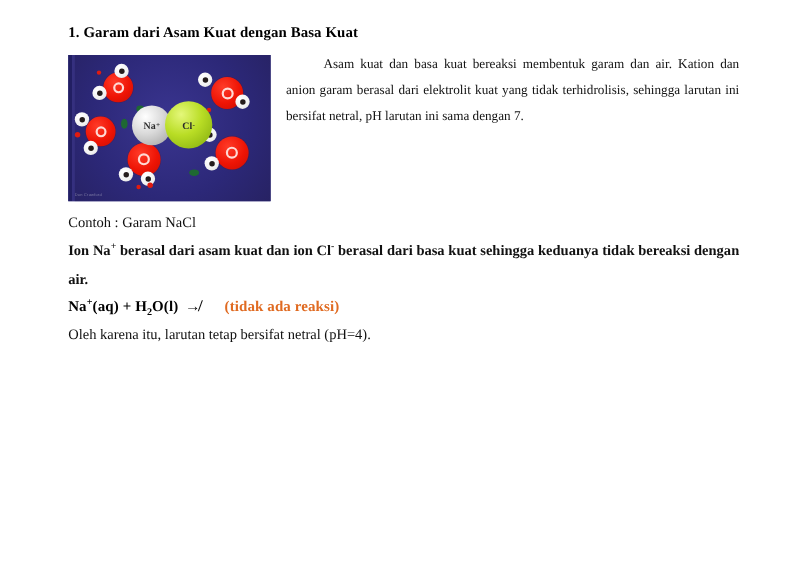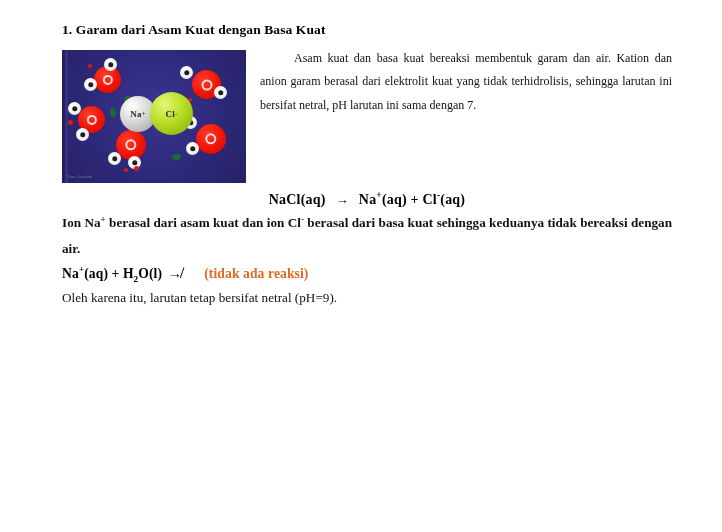--- a/index.html
+++ b/index.html
@@ -266,31 +266,29 @@
           </div>
 
           <div class="fig-watermark">Don Crawford</div>
         </div>
       </div>
 
       <p class="intro-para">Asam kuat dan basa kuat bereaksi membentuk garam dan air. Kation dan anion garam berasal dari elektrolit kuat yang tidak terhidrolisis, sehingga larutan ini bersifat netral, pH larutan ini sama dengan 7.</p>
       <div class="clearer"></div>
     </div>
 
-
-
-    <p class="eq-center">
-      <span>NaCl(aq)</span><span class="arrow-plain">→</span><span>Na</span><sup>+</sup><span>(aq)</span>&nbsp;<span>+</span>&nbsp;<span>Cl</span><sup>-</sup><span>(aq)</span>
-    </p>
+    <p class="body-line">Contoh : Garam NaCl</p>
+
+
 
     <p class="body-para sp-after">
       <span>Ion Na</span><sup>+</sup><span> berasal dari asam kuat dan ion Cl</span><sup>-</sup><span> berasal dari basa kuat sehingga keduanya tidak bereaksi dengan air.</span>
     </p>
 
     <p class="eq-row">
       <span class="lhs"><span>Na</span><sup>+</sup><span>(aq)</span> <span>+</span> <span>H</span><sub>2</sub><span>O(l)</span></span><span class="arrow-cross">↛</span><span class="nrx" style="color:#E06B22;">(tidak ada reaksi)</span>
     </p>
 
 
-    <p class="body-line">Oleh karena itu, larutan tetap bersifat netral (pH=9).</p>
+    <p class="body-line">Oleh karena itu, larutan tetap bersifat netral (pH=4).</p>
 
   </div>
 </div>
 
 </body></html>

